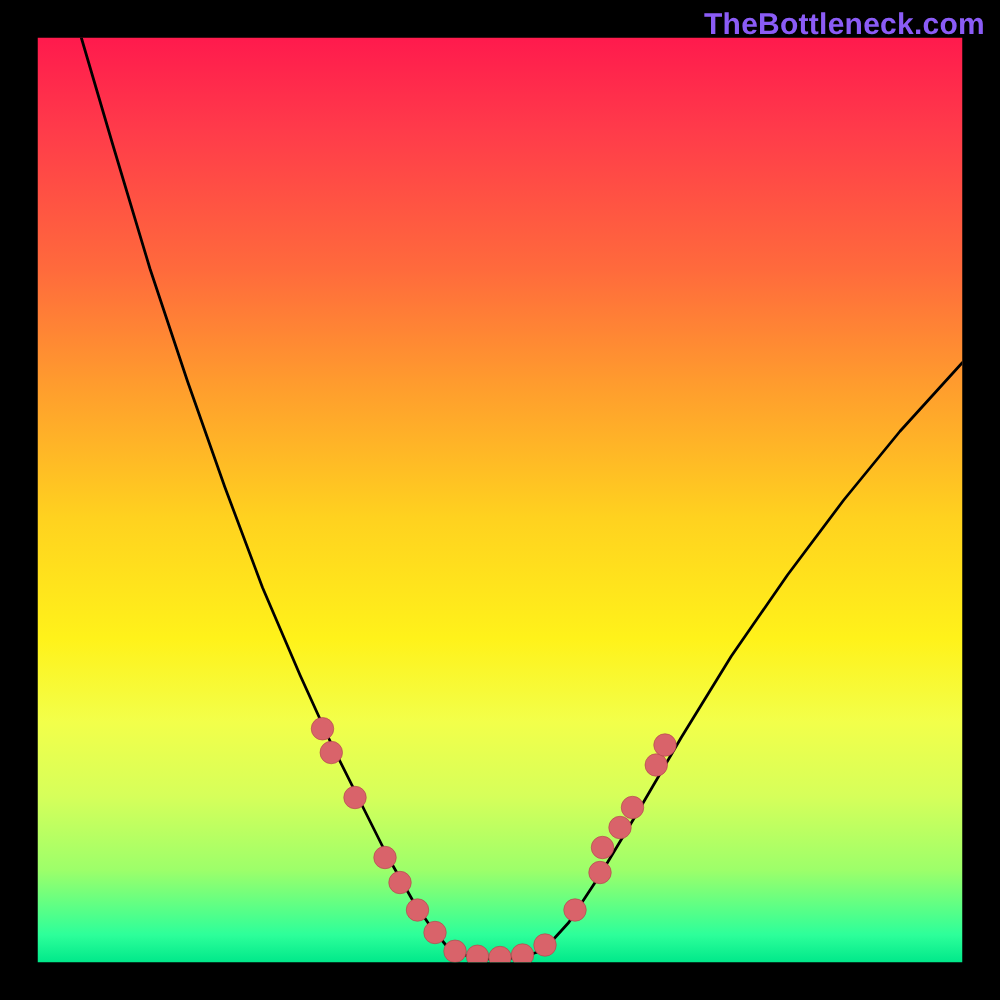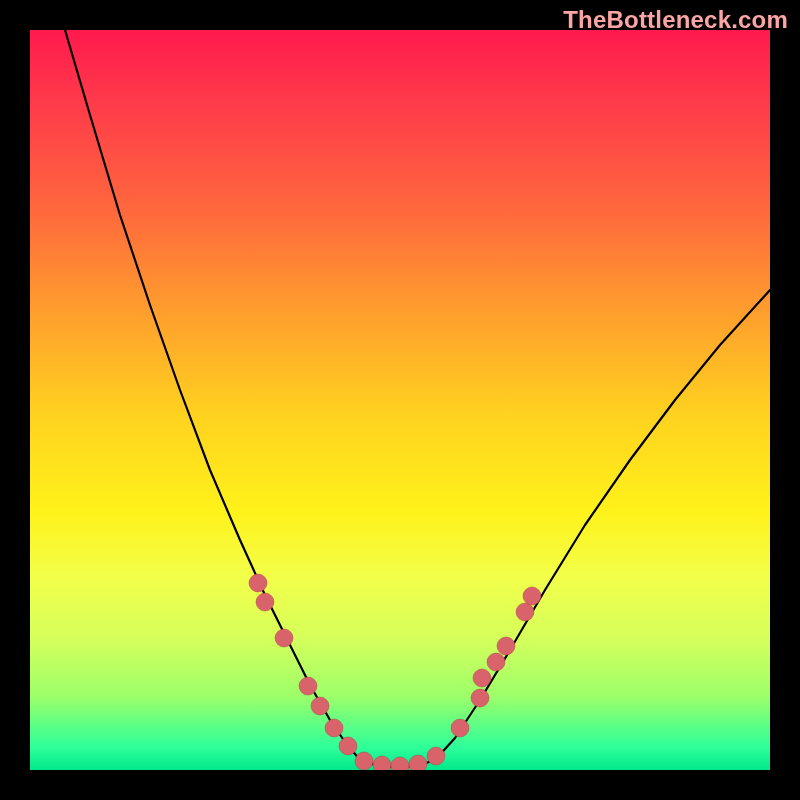--- a/index.html
+++ b/index.html
@@ -14,21 +14,21 @@
   .frame {
     position: relative;
     width: 800px;
     height: 800px;
     background: #000;
   }
   .watermark {
     position: absolute;
     top: 6px;
     right: 12px;
-    color: #fca5a5;
+    color: #8b5cf6;
     font-size: 24px;
     font-weight: 600;
     letter-spacing: 0.2px;
     z-index: 20;
     user-select: none;
   }
   .plot {
     position: absolute;
     left: 30px;
     top: 30px;

